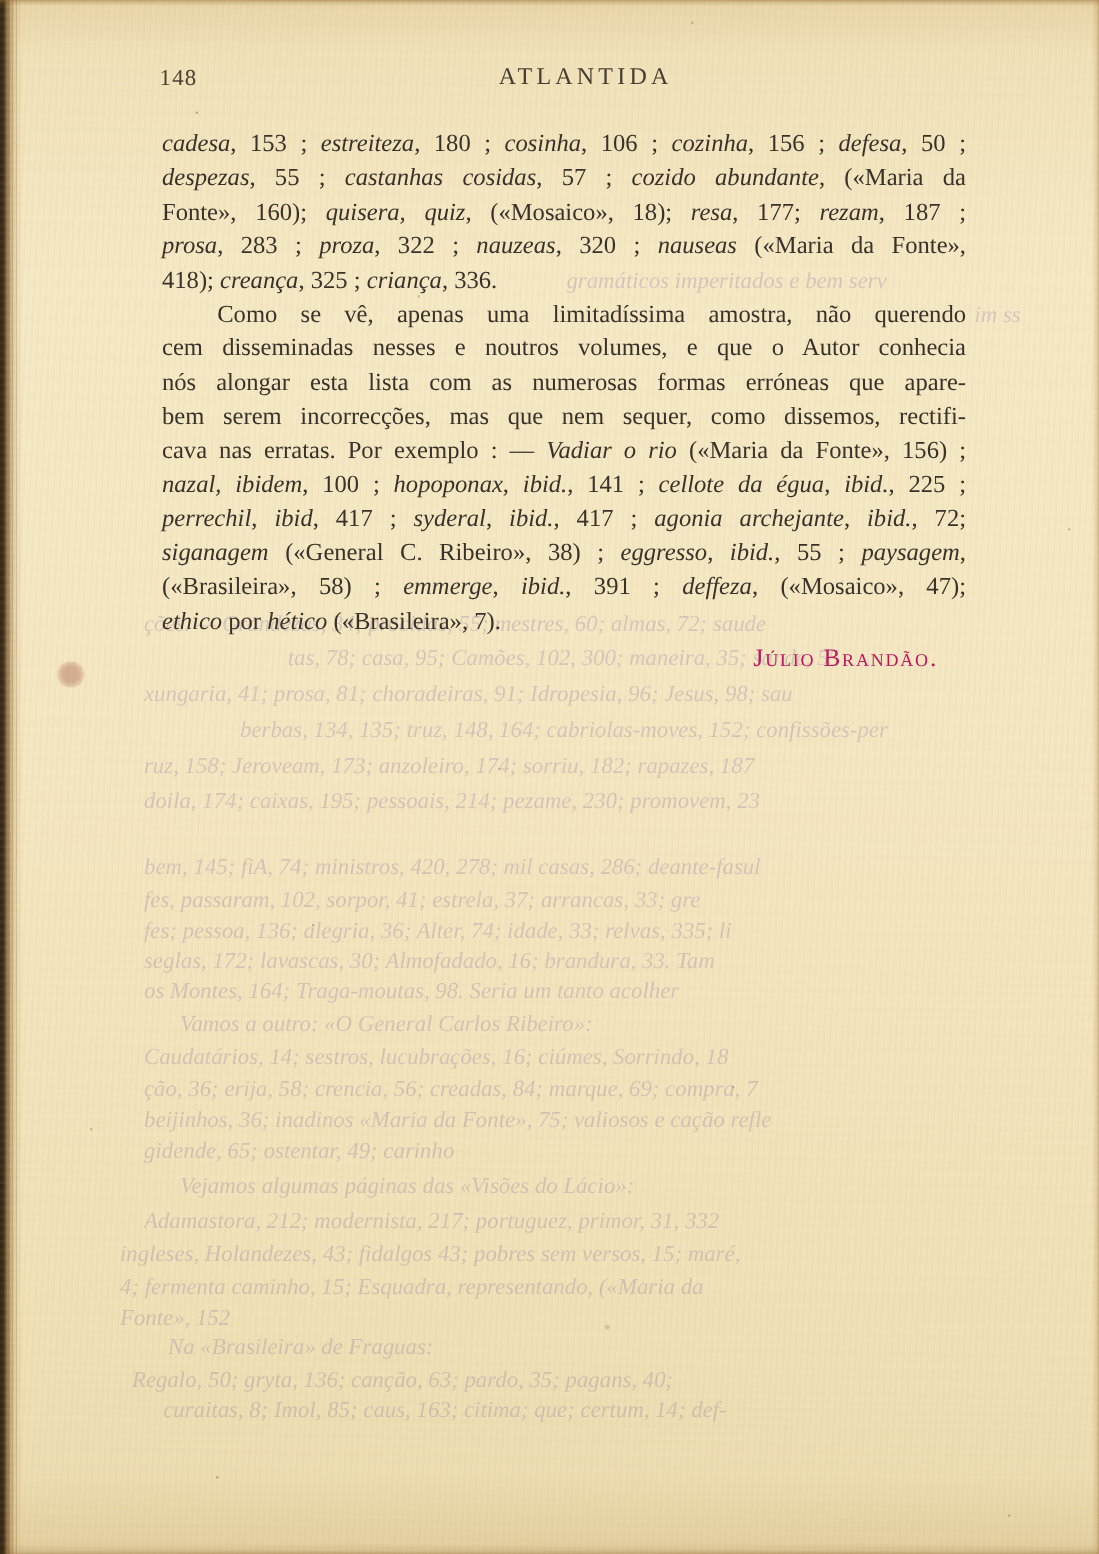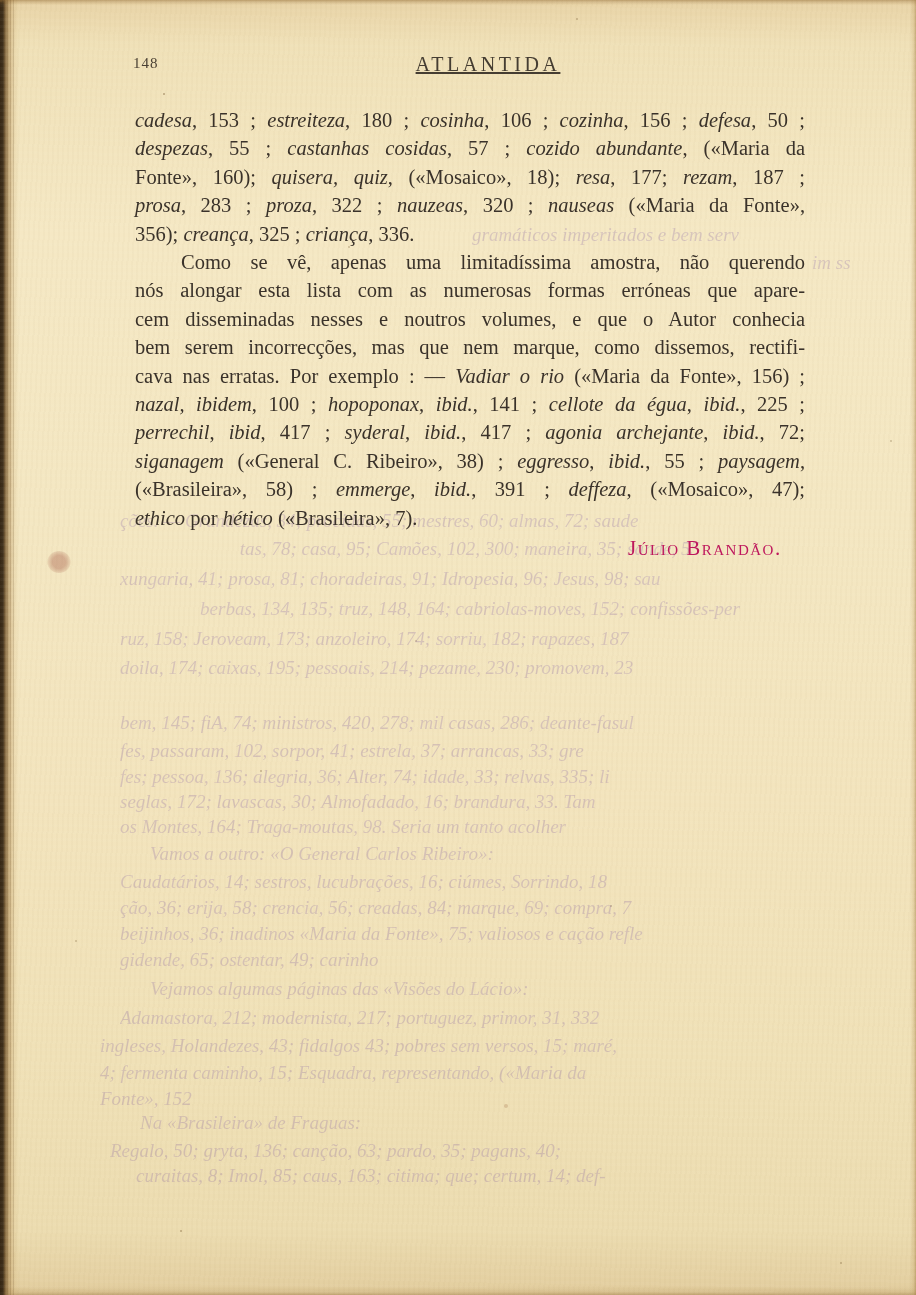--- a/index.html
+++ b/index.html
@@ -20,25 +20,25 @@
     opacity:.5;
   }
   .paper-grain{
     position:absolute;inset:0;pointer-events:none;
     background:
       repeating-linear-gradient(93deg, rgba(120,92,44,.022) 0 2px, rgba(0,0,0,0) 2px 5px),
       repeating-linear-gradient(1deg, rgba(255,250,230,.03) 0 3px, rgba(0,0,0,0) 3px 7px);
   }
   .page-number{
     position:absolute;left:133px;top:55px;
-    font-size:15px;letter-spacing:1px;color:#4a4034;
+    font-size:19px;letter-spacing:1px;color:#4a4034;
   }
   .header-title{
     position:absolute;left:60px;top:53px;width:856px;text-align:center;
-    font-size:20px;letter-spacing:3.5px;color:#453d32;text-decoration:underline;
+    font-size:20px;letter-spacing:3.5px;color:#453d32;
   }
   .text-block{
     position:absolute;left:135px;top:106px;width:670px;
     font-size:20.5px;line-height:28.4px;color:#3a322a;
   }
   .line{text-align:justify;text-align-last:justify;}
   .line.no-stretch{text-align-last:left;}
   .line.indent{text-indent:46px;}
   .line i{font-style:italic;}
   .signature{
@@ -111,25 +111,25 @@
     <span class="ghost-line" style="top: 1112px; left: 140px; width: 262px;">Na «Brasileira» de Fraguas:</span>
     <span class="ghost-line" style="top: 1140px; left: 110px; width: 700px;">Regalo, 50; gryta, 136; canção, 63; pardo, 35; pagans, 40;</span>
     <span class="ghost-line" style="top: 1165px; left: 100px; width: 710px; margin-left: 36px;">curaitas, 8; Imol, 85; caus, 163; citima; que; certum, 14; def-</span>
   </div>
 
 <div class="text-block">
     <div class="line"><i>cadesa</i><span>, 153 ; </span><i>estreiteza</i><span>, 180 ; </span><i>cosinha</i><span>, 106 ; </span><i>cozinha</i><span>, 156 ; </span><i>defesa</i><span>, 50 ;</span></div>
     <div class="line"><i>despezas</i><span>, 55 ; </span><i>castanhas cosidas</i><span>, 57 ; </span><i>cozido abundante</i><span>, («Maria da</span></div>
     <div class="line"><span>Fonte», 160); </span><i>quisera, quiz</i><span>, («Mosaico», 18); </span><i>resa</i><span>, 177; </span><i>rezam</i><span>, 187 ;</span></div>
     <div class="line"><i>prosa</i><span>, 283 ; </span><i>proza</i><span>, 322 ; </span><i>nauzeas</i><span>, 320 ; </span><i>nauseas</i><span> («Maria da Fonte»,</span></div>
-    <div class="line no-stretch"><span>356); </span><i>creança</i><span>, 325 ; </span><i>criança</i><span>, 336.</span></div>
+    <div class="line no-stretch"><span>418); </span><i>creança</i><span>, 325 ; </span><i>criança</i><span>, 336.</span></div>
     <div class="line indent"><span>Como se vê, apenas uma limitadíssima amostra, não querendo</span></div>
+    <div class="line"><span>cem disseminadas nesses e noutros volumes, e que o Autor conhecia</span></div>
     <div class="line"><span>nós alongar esta lista com as numerosas formas erróneas que apare-</span></div>
-    <div class="line"><span>cem disseminadas nesses e noutros volumes, e que o Autor conhecia</span></div>
-    <div class="line"><span>bem serem incorrecções, mas que nem marque, como dissemos, rectifi-</span></div>
+    <div class="line"><span>bem serem incorrecções, mas que nem sequer, como dissemos, rectifi-</span></div>
     <div class="line"><span>cava nas erratas. Por exemplo : — </span><i>Vadiar o rio</i><span> («Maria da Fonte», 156) ;</span></div>
     <div class="line"><i>nazal, ibidem</i><span>, 100 ; </span><i>hopoponax</i><span>, </span><i>ibid.</i><span>, 141 ; </span><i>cellote da égua</i><span>, </span><i>ibid.</i><span>, 225 ;</span></div>
     <div class="line"><i>perrechil</i><span>, </span><i>ibid</i><span>, 417 ; </span><i>syderal</i><span>, </span><i>ibid.</i><span>, 417 ; </span><i>agonia archejante</i><span>, </span><i>ibid.</i><span>, 72;</span></div>
     <div class="line"><i>siganagem</i><span> («General C. Ribeiro», 38) ; </span><i>eggresso</i><span>, </span><i>ibid.</i><span>, 55 ; </span><i>paysagem</i><span>,</span></div>
     <div class="line"><span>(«Brasileira», 58) ; </span><i>emmerge</i><span>, </span><i>ibid.</i><span>, 391 ; </span><i>deffeza</i><span>, («Mosaico», 47);</span></div>
     <div class="line no-stretch"><i>ethico</i><span> por </span><i>hético</i><span> («Brasileira», 7).</span></div>
   </div>
 
 <div class="signature">Júlio Brandão.</div>
 

